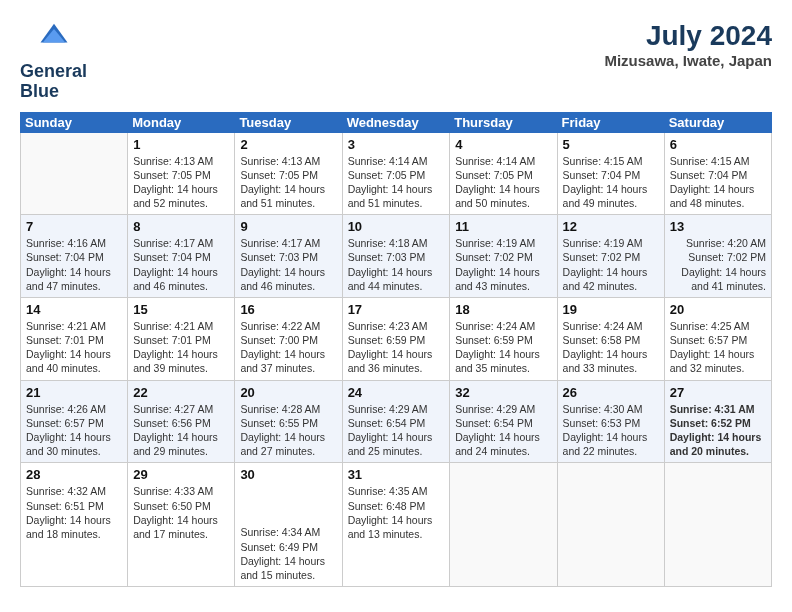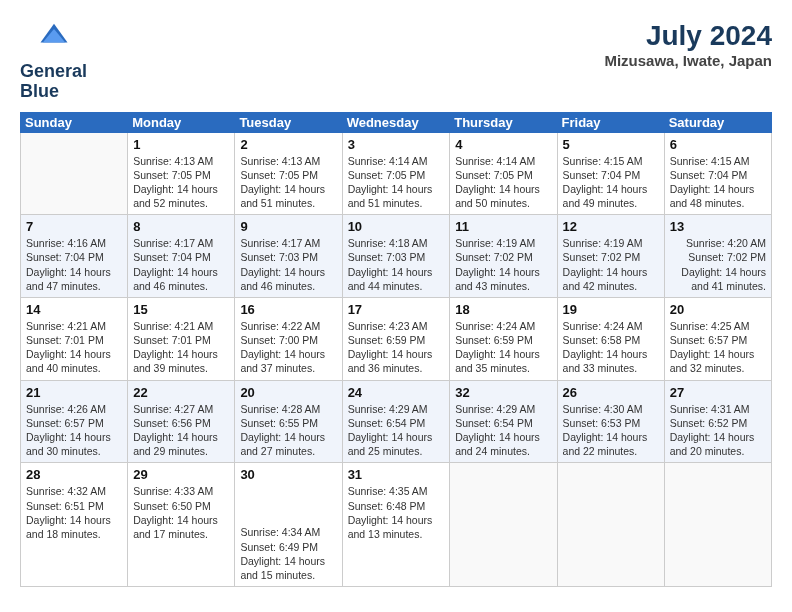--- a/index.html
+++ b/index.html
@@ -302,21 +302,21 @@
         </td>
         <td>
           <div class="day-num">26</div>
           <div class="day-info" style="white-space: pre-line;">Sunrise: 4:30 AM
 Sunset: 6:53 PM
 Daylight: 14 hours
 and 22 minutes.</div>
         </td>
         <td>
           <div class="day-num">27</div>
-          <div class="day-info" style="white-space: pre-line;">Sunrise: 4:31 AM
+          <div class="day-info" style="white-space: pre-line; font-weight: bold;">Sunrise: 4:31 AM
 Sunset: 6:52 PM
 Daylight: 14 hours
 and 20 minutes.</div>
         </td>
       </tr>
       <tr>
         <td>
           <div class="day-num">28</div>
           <div class="day-info" style="white-space: pre-line;">Sunrise: 4:32 AM
 Sunset: 6:51 PM

